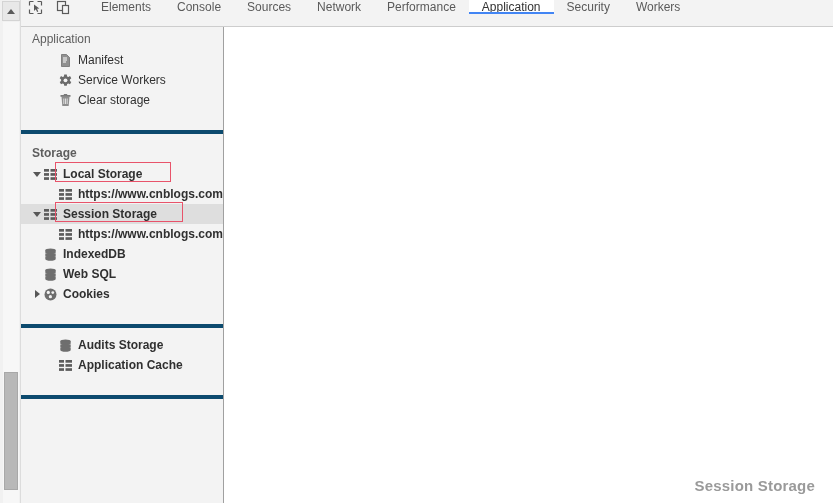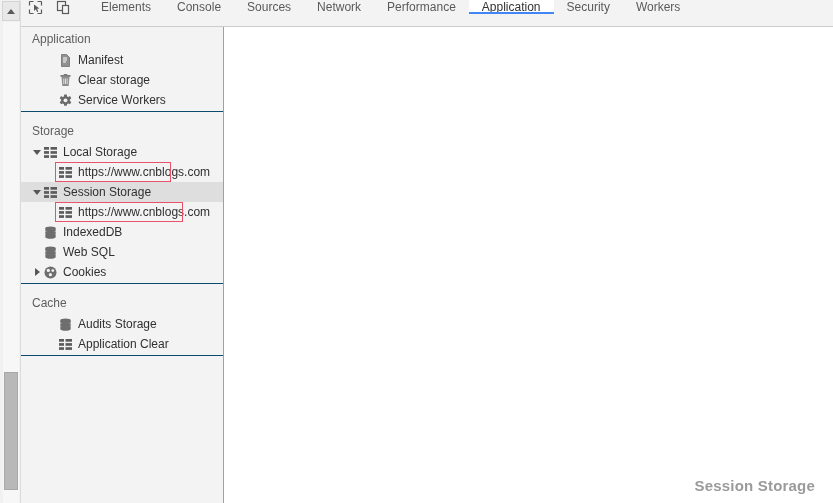--- a/index.html
+++ b/index.html
@@ -111,23 +111,24 @@
     width: 203px; height: 476px;
     background: #f3f3f3;
     border-right: 1px solid #a0a0a0;
     box-sizing: border-box;
     overflow: hidden;
   }
   .section {
     position: relative;
   }
   .section + .section {
-    border-top: 1px solid #0c4a6e;
-    margin-top: 1px;
+    border-top: 4px solid #0c4a6e;
+    margin-top: 20px;
     padding-top: 7px;
+    font-weight: bold;
   }
   .section-title {
     padding: 5px 0 4px 11px;
     color: #5e5e5e;
     font-size: 12px;
   }
   .tree-row {
     height: 20px;
     display: flex;
     align-items: center;
@@ -238,37 +239,37 @@
                 <path d="M2.5 0.5 h5 l3 3 v9 h-8 z" fill="#909090" stroke="#707070" stroke-width="0.8"></path>
                 <path d="M4 4 h4 M4 6 h4 M4 8 h3" stroke="#ffffff" stroke-width="1"></path>
               </svg>
             </span>
             <span class="row-label">Manifest</span>
           </div>
           <div class="tree-row level2">
             <span class="twisty spacer"></span>
             <span class="ico">
               <svg width="13" height="13" viewBox="0 0 13 13">
+                <path d="M5.2 0.6h2.6l.3 1.8 1.3.6 1.6-.9 1.3 2.2-1.4 1.2v1.4l1.4 1.2-1.3 2.2-1.6-.9-1.3.6-.3 1.8H5.2l-.3-1.8-1.3-.6-1.6.9L.7 8.1l1.4-1.2V5.5L.7 4.3 2 2.1l1.6.9 1.3-.6z" fill="#6b6b6b"></path>
+                <circle cx="6.5" cy="6.3" r="1.9" fill="#f3f3f3"></circle>
+              </svg>
+            </span>
+            <span class="row-label">Service Workers</span>
+          </div>
+          <div class="tree-row level2">
+            <span class="twisty spacer"></span>
+            <span class="ico">
+              <svg width="13" height="13" viewBox="0 0 13 13">
                 <path d="M2.5 2.5 h8 l-.8 9.5 h-6.4 z" fill="#8d8d8d"></path>
                 <rect x="1.5" y="1" width="10" height="1.8" fill="#7a7a7a"></rect>
                 <rect x="4.8" y="0" width="3.4" height="1.3" fill="#7a7a7a"></rect>
                 <path d="M4.8 4.5 v5.5 M6.5 4.5 v5.5 M8.2 4.5 v5.5" stroke="#f3f3f3" stroke-width="0.8"></path>
               </svg>
             </span>
             <span class="row-label">Clear storage</span>
-          </div>
-          <div class="tree-row level2">
-            <span class="twisty spacer"></span>
-            <span class="ico">
-              <svg width="13" height="13" viewBox="0 0 13 13">
-                <path d="M5.2 0.6h2.6l.3 1.8 1.3.6 1.6-.9 1.3 2.2-1.4 1.2v1.4l1.4 1.2-1.3 2.2-1.6-.9-1.3.6-.3 1.8H5.2l-.3-1.8-1.3-.6-1.6.9L.7 8.1l1.4-1.2V5.5L.7 4.3 2 2.1l1.6.9 1.3-.6z" fill="#6b6b6b"></path>
-                <circle cx="6.5" cy="6.3" r="1.9" fill="#f3f3f3"></circle>
-              </svg>
-            </span>
-            <span class="row-label">Service Workers</span>
           </div>
         </div>
         <div class="section">
           <div class="section-title">Storage</div>
           <div class="tree-row">
             <span class="twisty">
               <span class="tri-down"></span>
             </span>
             <span class="ico">
               <svg width="13" height="11" viewBox="0 0 13 11">
@@ -359,21 +360,20 @@
                 <circle cx="6.5" cy="6.5" r="6" fill="#6e6e6e"></circle>
                 <circle cx="4.3" cy="4.4" r="1.6" fill="#f3f3f3"></circle>
                 <circle cx="8.8" cy="4.6" r="1.4" fill="#f3f3f3"></circle>
                 <circle cx="6.4" cy="8.7" r="1.6" fill="#f3f3f3"></circle>
               </svg>
             </span>
             <span class="row-label">Cookies</span>
           </div>
         </div>
         <div class="section">
-          <div class="section-title">Cache</div>
           <div class="tree-row level2">
             <span class="twisty spacer"></span>
             <span class="ico">
               <svg width="13" height="13" viewBox="0 0 13 13">
                 <ellipse cx="6.5" cy="2.2" rx="5.2" ry="1.8" fill="#6e6e6e"></ellipse>
                 <path d="M1.3 2.2v2.3c0 1 2.3 1.8 5.2 1.8s5.2-.8 5.2-1.8V2.2" fill="#6e6e6e"></path>
                 <path d="M1.3 5.4v2.3c0 1 2.3 1.8 5.2 1.8s5.2-.8 5.2-1.8V5.4" fill="#6e6e6e"></path>
                 <path d="M1.3 8.6v2.3c0 1 2.3 1.8 5.2 1.8s5.2-.8 5.2-1.8V8.6" fill="#6e6e6e"></path>
               </svg>
             </span>
@@ -384,21 +384,21 @@
             <span class="ico">
               <svg width="13" height="11" viewBox="0 0 13 11">
                 <rect x="0" y="0" width="5" height="2.7" fill="#5c5c5c"></rect>
                 <rect x="6.5" y="0" width="6.5" height="2.7" fill="#5c5c5c"></rect>
                 <rect x="0" y="4.1" width="5" height="2.7" fill="#5c5c5c"></rect>
                 <rect x="6.5" y="4.1" width="6.5" height="2.7" fill="#5c5c5c"></rect>
                 <rect x="0" y="8.2" width="5" height="2.7" fill="#5c5c5c"></rect>
                 <rect x="6.5" y="8.2" width="6.5" height="2.7" fill="#5c5c5c"></rect>
               </svg>
             </span>
-            <span class="row-label">Application Clear</span>
+            <span class="row-label">Application Cache</span>
           </div>
         </div>
         <div class="section">
         </div>
       </div>
     <div class="annot-box" style="left: 34px; top: 135px; width: 116px; height: 20px; border-color: rgb(232, 83, 106);"></div>
     <div class="annot-box" style="left: 34px; top: 175px; width: 128px; height: 20px; border-color: rgb(232, 83, 106);"></div>
   </div>
 
   <div id="main-content"></div>

